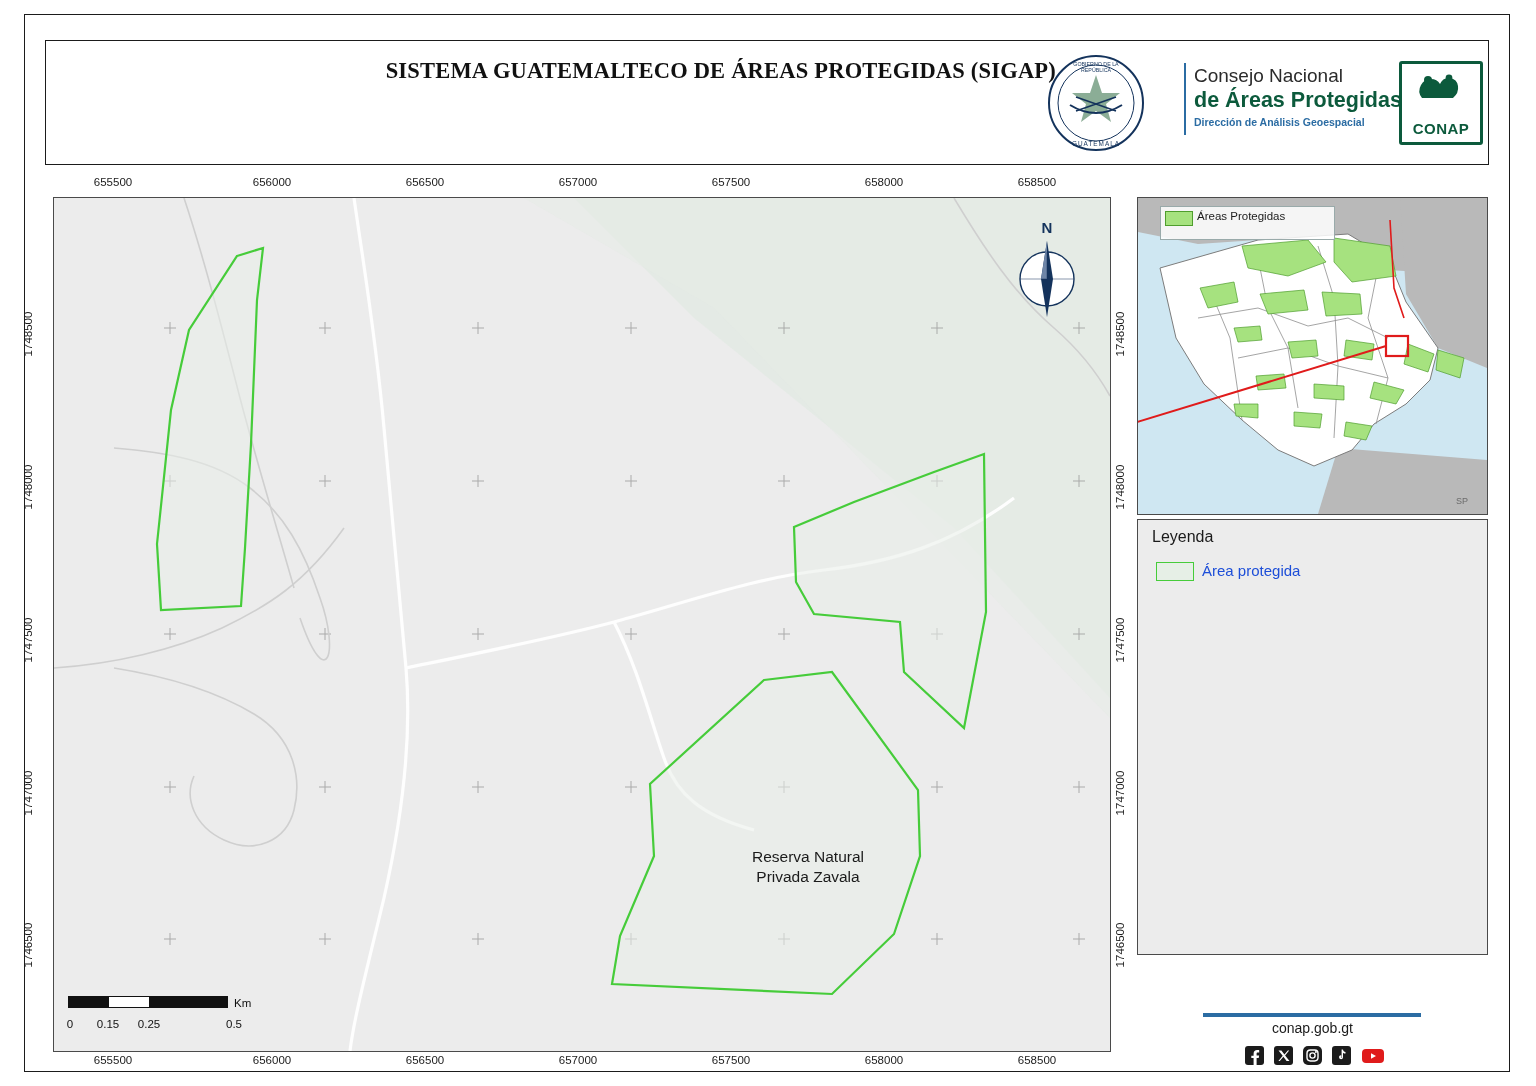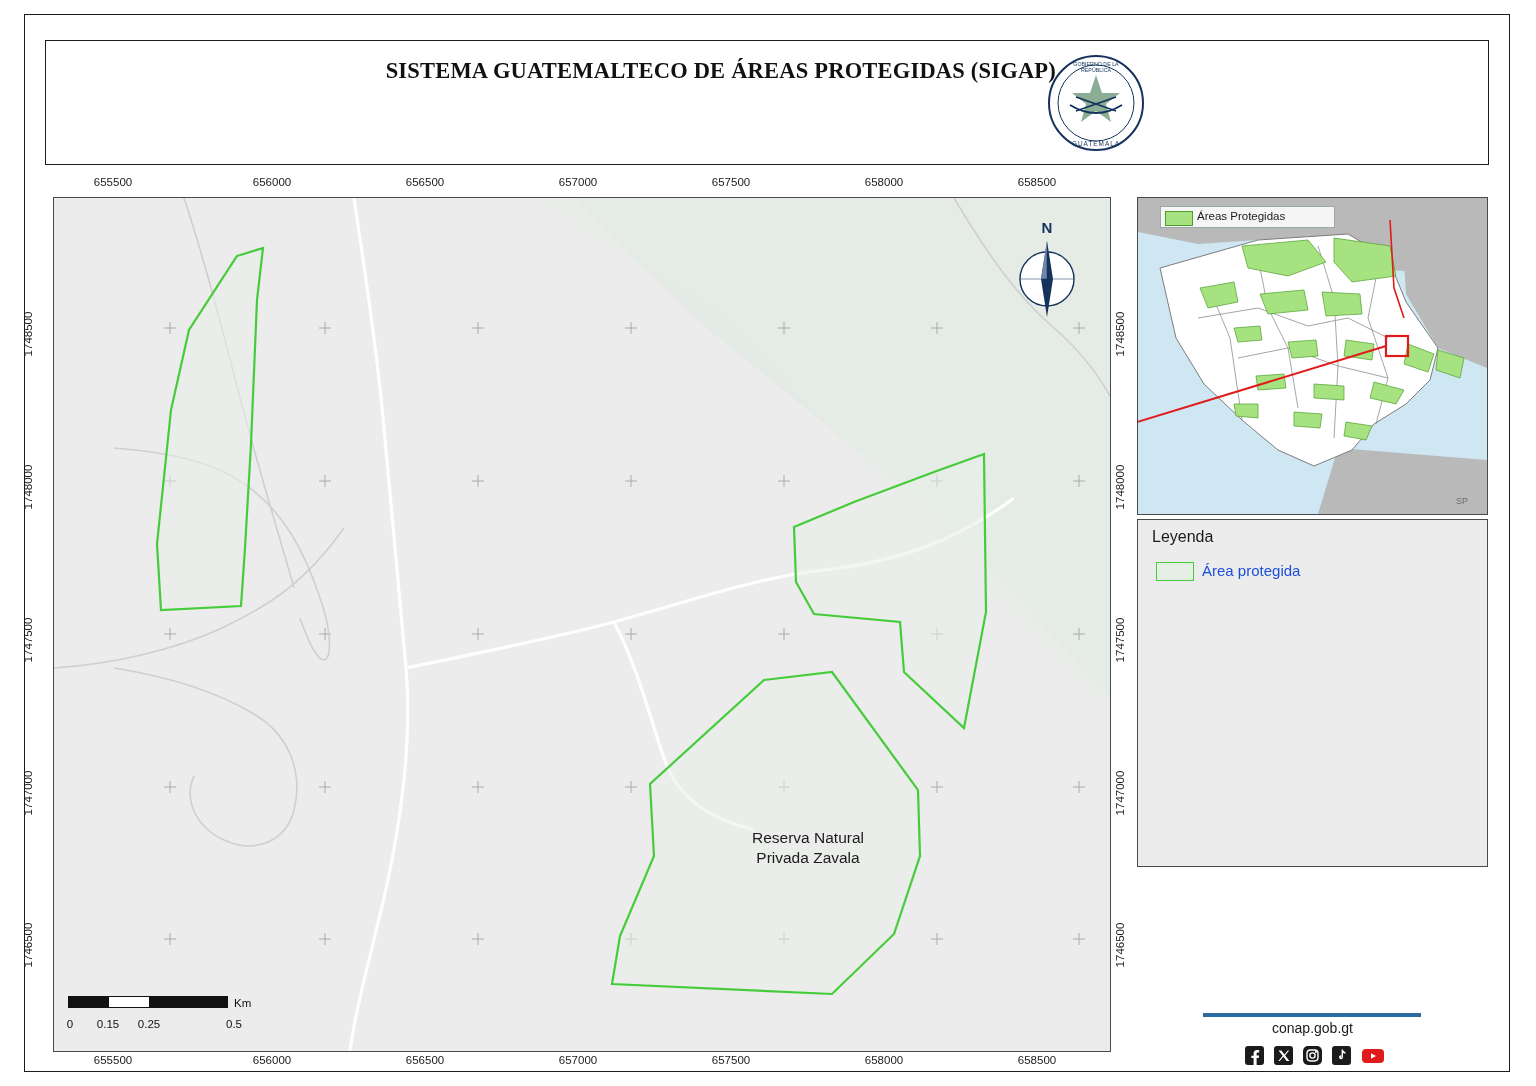--- a/index.html
+++ b/index.html
@@ -181,21 +181,21 @@
     height: 318px;
     border: 1px solid #4a4a4a;
     background: #cfe7f2;
     overflow: hidden;
     box-sizing: border-box;
   }
   .loc-legend {
     position: absolute;
     left: 22px; top: 8px;
     width: 175px;
-    height: 22px;
+    height: 34px;
     background: rgba(255,255,255,.85);
     border: 1px solid #9aa;
     box-sizing: border-box;
   }
   .loc-swatch {
     position: absolute;
     left: 4px; top: 4px;
     width: 26px; height: 13px;
     background: #a6e27f;
     border: 1px solid #4f9e2e;
@@ -203,21 +203,21 @@
   .loc-legend-label {
     position: absolute;
     left: 36px; top: 3px;
     font-size: 11.5px;
     color: #1b1b1b;
   }
   .legend-box {
     position: absolute;
     left: 1137px; top: 519px;
     width: 351px;
-    height: 348px;
+    height: 436px;
     border: 1px solid #4a4a4a;
     background: #ececec;
     box-sizing: border-box;
   }
   .legend-title {
     position: absolute;
     left: 14px; top: 8px;
     font-size: 16px;
     color: #1b1b1b;
   }
@@ -304,20 +304,34 @@
         <circle cx="50" cy="50" r="38" fill="#fff" stroke="#14335c" stroke-width="1"></circle>
         <path d="M50 22 L56 40 L74 40 L60 51 L65 69 L50 58 L35 69 L40 51 L26 40 L44 40 Z" fill="#2c6a3f" opacity=".55"></path>
         <path d="M24 52 q26 16 52 0" stroke="#14335c" stroke-width="2" fill="none"></path>
         <path d="M30 44 l40 14 M70 44 l-40 14" stroke="#14335c" stroke-width="1.6"></path>
         <text x="50" y="13" font-size="5.3" text-anchor="middle" fill="#14335c" font-family="Liberation Sans, sans-serif">GOBIERNO DE LA</text>
         <text x="50" y="19" font-size="5.3" text-anchor="middle" fill="#14335c" font-family="Liberation Sans, sans-serif">REPÚBLICA</text>
         <text x="50" y="93" font-size="6.4" text-anchor="middle" fill="#14335c" font-family="Liberation Sans, sans-serif" letter-spacing="1">GUATEMALA</text>
       </svg>
     </div>
 
+    <div class="logo-conap">
+      <div class="conap-divider"></div>
+      <div class="conap-text-1">Consejo Nacional</div>
+      <div class="conap-text-2">de Áreas Protegidas</div>
+      <div class="conap-text-3">Dirección de Análisis Geoespacial</div>
+      <div class="conap-mark">
+        <svg width="72" height="48" viewBox="0 0 72 48" style="position:absolute;left:0;top:0;">
+          <path d="M20 34 q-5 -6 -1 -13 q3 -6 10 -6 q6 0 9 5 q3 -7 10 -6 q7 1 8 8 q1 7 -5 12 z" fill="#0c5a3c"></path>
+          <circle cx="26" cy="16" r="4" fill="#0c5a3c"></circle>
+          <circle cx="47" cy="14" r="3.4" fill="#0c5a3c"></circle>
+        </svg>
+        <div class="conap-mark-label">CONAP</div>
+      </div>
+    </div>
   </div>
 
   <div class="xaxis-top">
     <div class="xtick" style="left:60px;">655500</div>
     <div class="xtick" style="left:219px;">656000</div>
     <div class="xtick" style="left:372px;">656500</div>
     <div class="xtick" style="left:525px;">657000</div>
     <div class="xtick" style="left:678px;">657500</div>
     <div class="xtick" style="left:831px;">658000</div>
     <div class="xtick" style="left:984px;">658500</div>
@@ -413,21 +427,21 @@
         <path d="M900 0 C930 50 960 96 1000 130 C1030 156 1046 180 1056 198"></path>
       </g>
 
       <path d="M188 52 L214 44 L208 96 L202 240 L196 344 L192 402 L112 406 L108 340 L122 206 L140 126 Z" transform="translate(-5,6)" fill="#e9efe9" fill-opacity=".55" stroke="#46cc3a" stroke-width="2.2"></path>
 
       <path d="M740 345 L800 320 L880 290 L930 272 L932 430 L910 546 L850 490 L846 440 L760 432 L742 400 Z" transform="translate(0,-16)" fill="#e9efe9" fill-opacity=".55" stroke="#46cc3a" stroke-width="2.2"></path>
 
       <path d="M722 486 L790 478 L876 596 L878 662 L852 740 L790 800 L570 790 L578 742 L612 662 L608 590 Z" transform="translate(-12,-4)" fill="#e9efe9" fill-opacity=".55" stroke="#46cc3a" stroke-width="2.2"></path>
     </svg>
 
-    <div class="polygon-label" style="left:654px; top:630px; width:200px;">
+    <div class="polygon-label" style="left:654px; top:649px; width:200px;">
       <span>Reserva Natural</span><br>
       <span>Privada Zavala</span>
     </div>
   </div>
 
   <div class="north">
     <svg width="70" height="105" viewBox="0 0 70 105">
       <text x="35" y="14" text-anchor="middle" font-size="15" font-weight="bold" fill="#14335c" font-family="Liberation Sans, sans-serif">N</text>
       <circle cx="35" cy="60" r="27" fill="#ffffff" stroke="#14335c" stroke-width="1.4"></circle>
       <path d="M35 22 L41 60 L35 98 L29 60 Z" fill="#14335c"></path>

